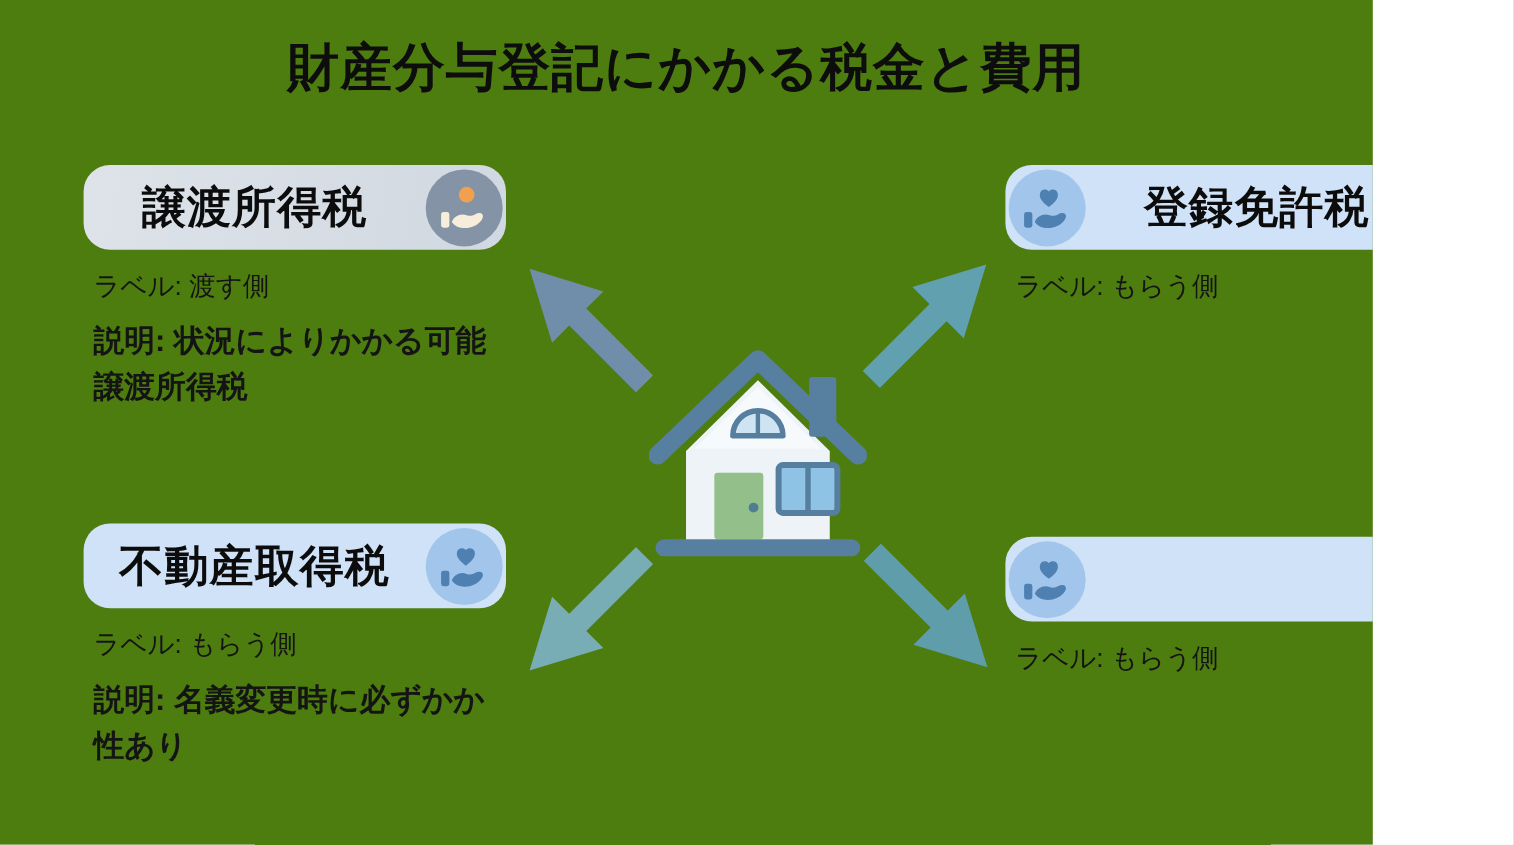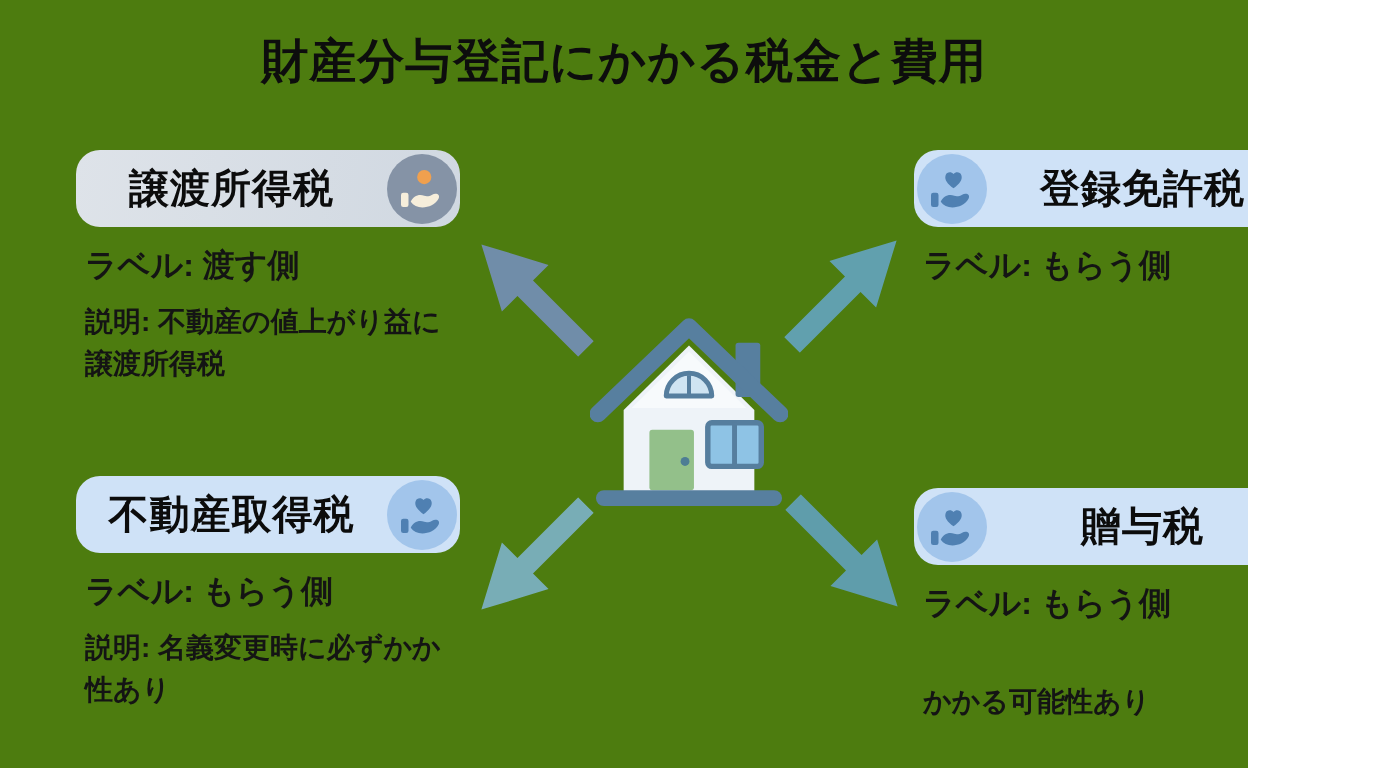--- a/index.html
+++ b/index.html
@@ -41,21 +41,21 @@
   }
   .icon-badge.right { margin-right:3px; }
   .icon-badge.left  { margin-left:3px; }
   .badge-gray { background:#8593a6; }
   .badge-blue { background:#a2c5eb; }
   .icon-badge svg { display:block; }
 
   .quad-text { padding-left:9px; padding-right:0; }
   .q-label {
     margin-top:17px; margin-bottom:13px;
-    font-size:32px; font-weight:700; color:#141414;
+    font-size:24px; font-weight:400; color:#141414;
   }
   .q-desc {
     font-size:28px; font-weight:700; color:#141414;
     line-height:1.5;
   }
 
   .house { position:absolute; left:590px; top:303px; }
 
   .arrow { position:absolute; width:150px; height:76px; }
   .arrow svg { display:block; }
@@ -78,21 +78,21 @@
         <svg viewBox="0 0 64 64" width="48" height="48" aria-hidden="true">
           <circle cx="35" cy="16" r="9.5" fill="#f0a04e"></circle>
           <rect x="4" y="37" width="10" height="19" rx="3" fill="#f6eedb"></rect>
           <path d="M17,49 C20,41.5 28,38 35,41 C38,42.2 42,41.8 45.5,39.6 C50.5,36.6 57,39 54,45 C50,52.5 41,56.5 32.5,56.5 C26,56.5 20.5,54 17,49 Z" fill="#f6eedb"></path>
         </svg>
       </span>
     </div>
     <div class="quad-text">
       <div class="q-label">ラベル: 渡す側</div>
       <div class="q-desc">
-        <span>説明: 不動産の値上がり益に</span><br>
+        <span>説明: 状況によりかかる可能</span><br>
         <span>譲渡所得税</span>
       </div>
     </div>
   </section>
 
   <section class="quad tr">
     <div class="pill blue">
       <span class="icon-badge badge-blue left">
         <svg viewBox="0 0 64 64" width="48" height="48" aria-hidden="true">
           <path d="M34,31 C26,25 21.5,19.5 23.5,13.5 C25,9.3 30.8,8.4 34,12 C37.2,8.4 43,9.3 44.5,13.5 C46.5,19.5 42,25 34,31 Z" fill="#4f80b2"></path>
@@ -129,27 +129,25 @@
 
   <section class="quad br">
     <div class="pill blue">
       <span class="icon-badge badge-blue left">
         <svg viewBox="0 0 64 64" width="48" height="48" aria-hidden="true">
           <path d="M34,31 C26,25 21.5,19.5 23.5,13.5 C25,9.3 30.8,8.4 34,12 C37.2,8.4 43,9.3 44.5,13.5 C46.5,19.5 42,25 34,31 Z" fill="#4f80b2"></path>
           <rect x="4" y="37" width="10" height="19" rx="3" fill="#4f80b2"></rect>
           <path d="M17,49 C20,41.5 28,38 35,41 C38,42.2 42,41.8 45.5,39.6 C50.5,36.6 57,39 54,45 C50,52.5 41,56.5 32.5,56.5 C26,56.5 20.5,54 17,49 Z" fill="#4f80b2"></path>
         </svg>
       </span>
-      <span class="pill-label">贈与税</span>
     </div>
     <div class="quad-text">
       <div class="q-label">ラベル: もらう側</div>
       <div class="q-desc">
         <br>
-        <span>かかる可能性あり</span>
       </div>
     </div>
   </section>
 
   <div class="house">
     <svg viewBox="0 0 200 205" width="198" height="203" aria-hidden="true">
       <polygon points="34,108 100,43 166,108 166,194 34,194" fill="#eef3f8"></polygon>
       <polygon points="42,106 100,49 158,106" fill="#f7fafc"></polygon>
       <rect x="147" y="40" width="25" height="55" rx="3" fill="#577f9f"></rect>
       <polyline points="8,112 100,24 192,112" fill="none" stroke-width="17" stroke-linecap="round" stroke-linejoin="round" stroke="#577f9f"></polyline>

